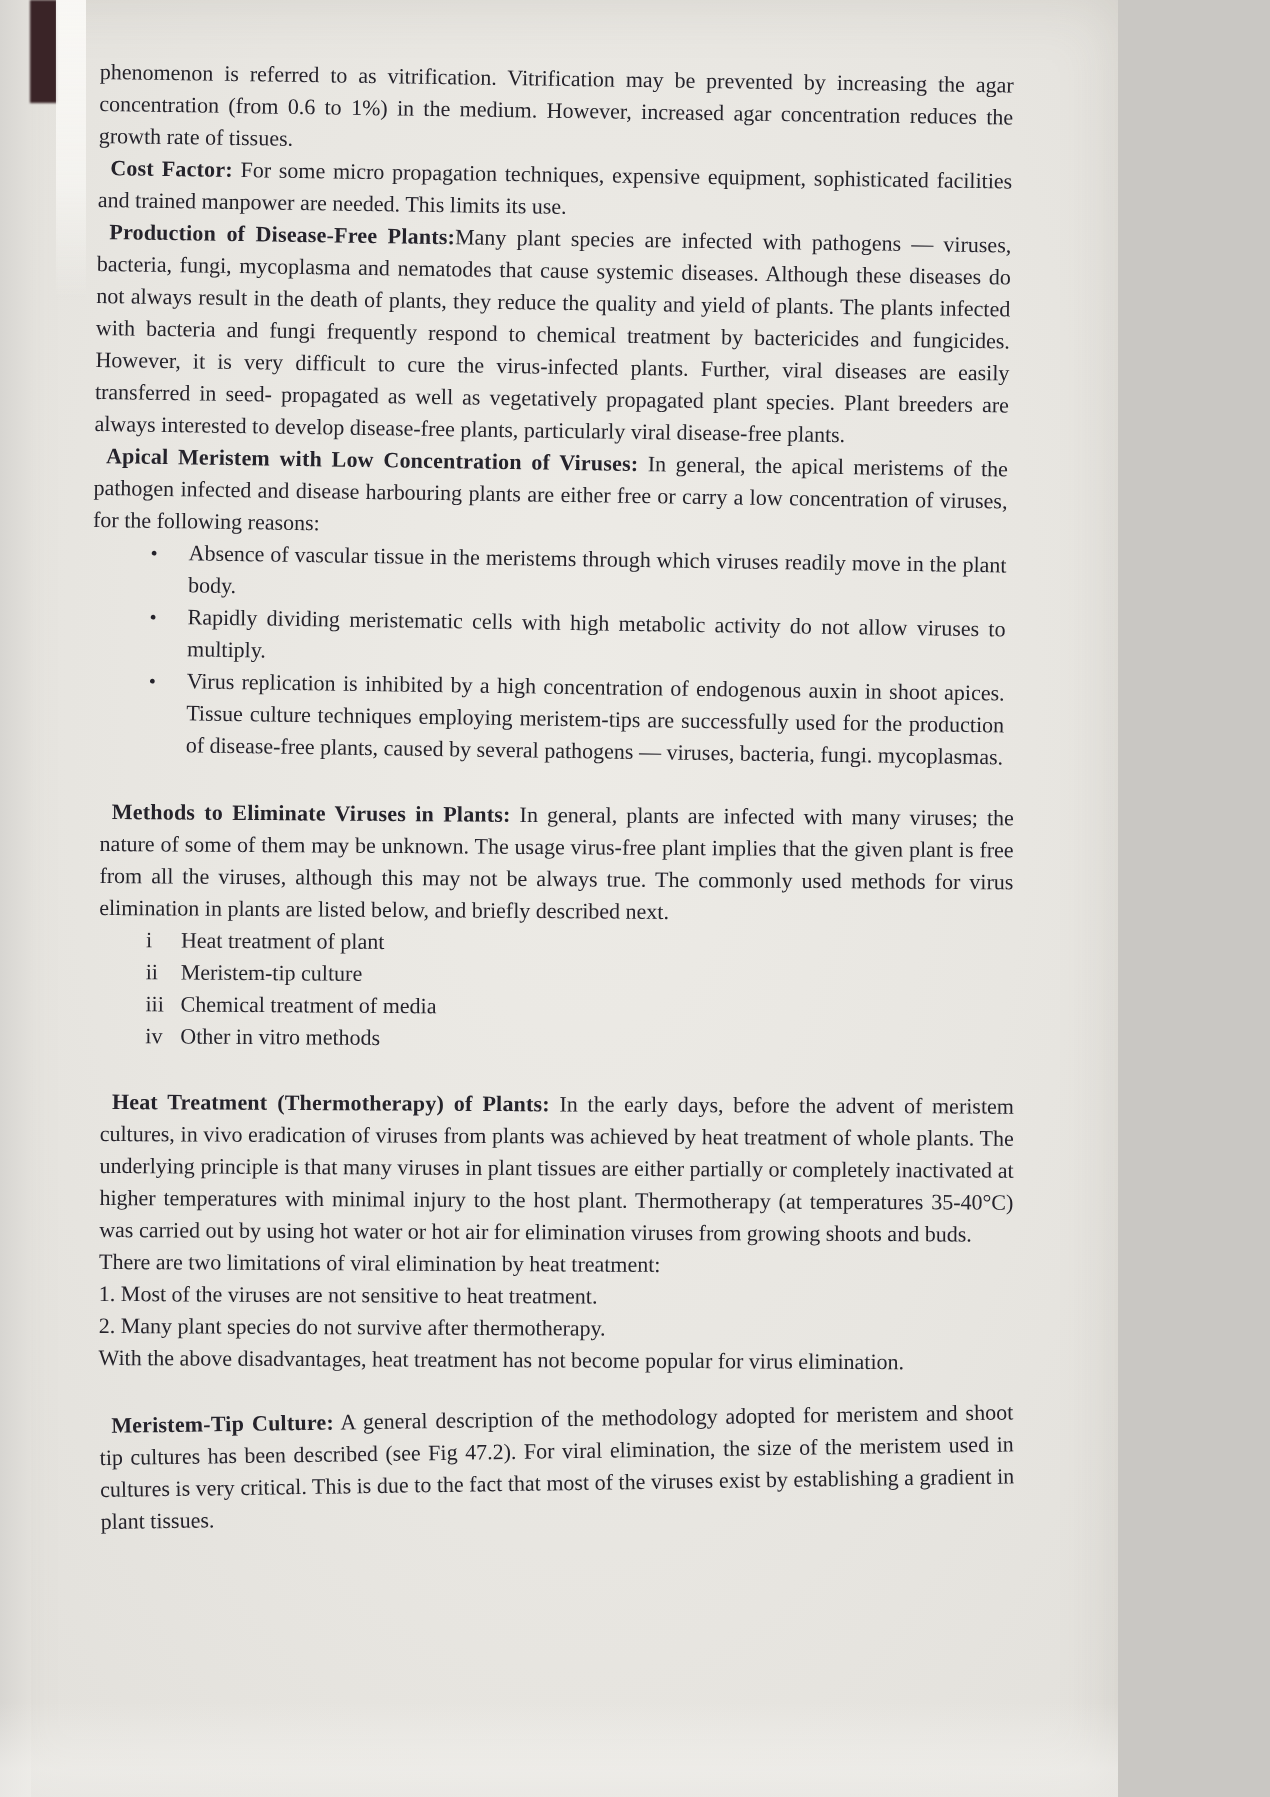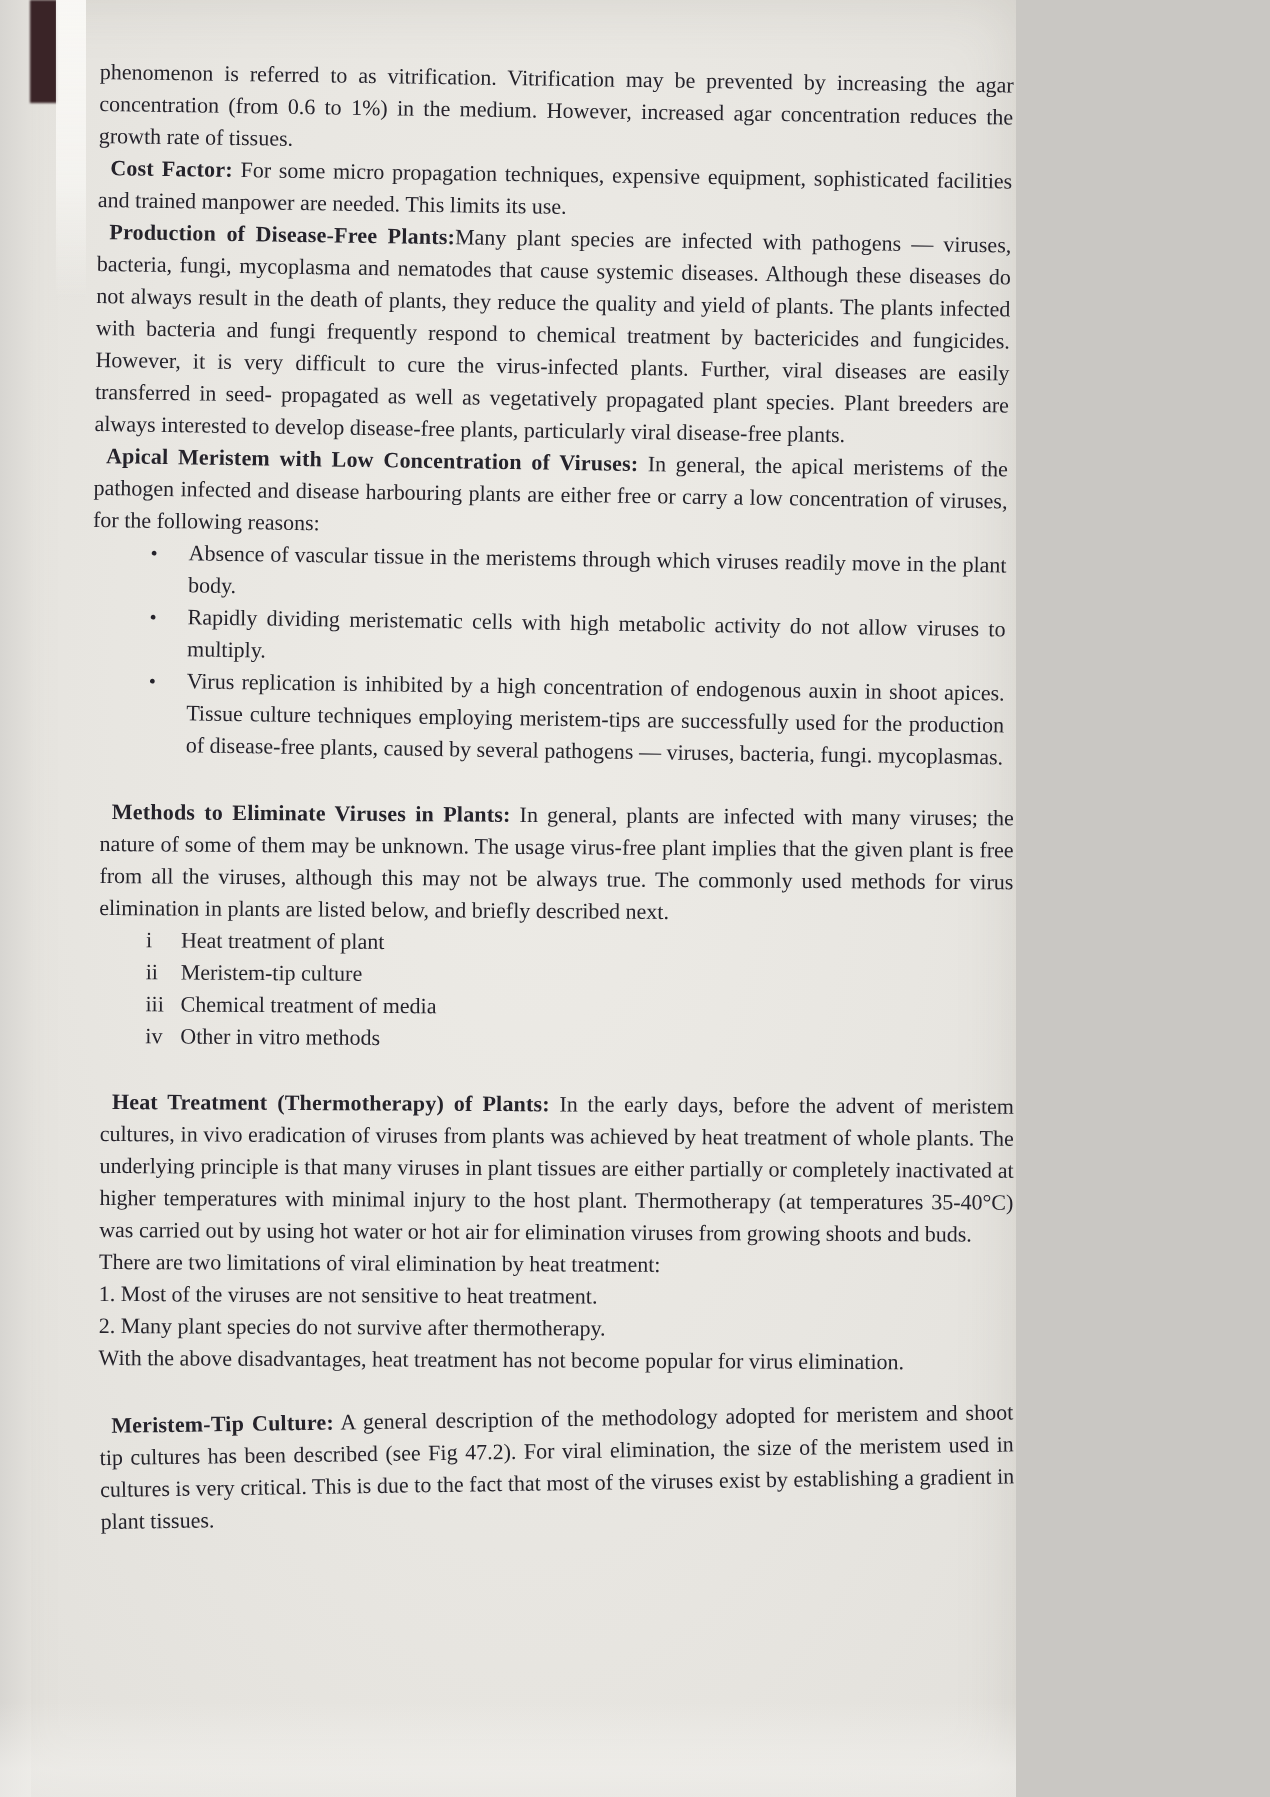--- a/index.html
+++ b/index.html
@@ -2,21 +2,21 @@
 <html><head>
 <meta charset="utf-8">
 <style>
   html, body {
     margin: 0;
     padding: 0;
     background: #c9c7c3;
   }
   .page {
     position: relative;
-    width: 1016px;
+    width: 1118px;
     height: 1797px;
     overflow: hidden;
     background:
       radial-gradient(ellipse at 52% 38%, #edebe6 0%, #e8e6e1 55%, #e2e0db 100%);
     font-family: "Liberation Serif", serif;
     box-shadow: inset 0 0 60px rgba(120,115,108,0.18);
   }
   
   .left-band {
     position: absolute; left: 0; top: 0; width: 31px; height: 100%;

